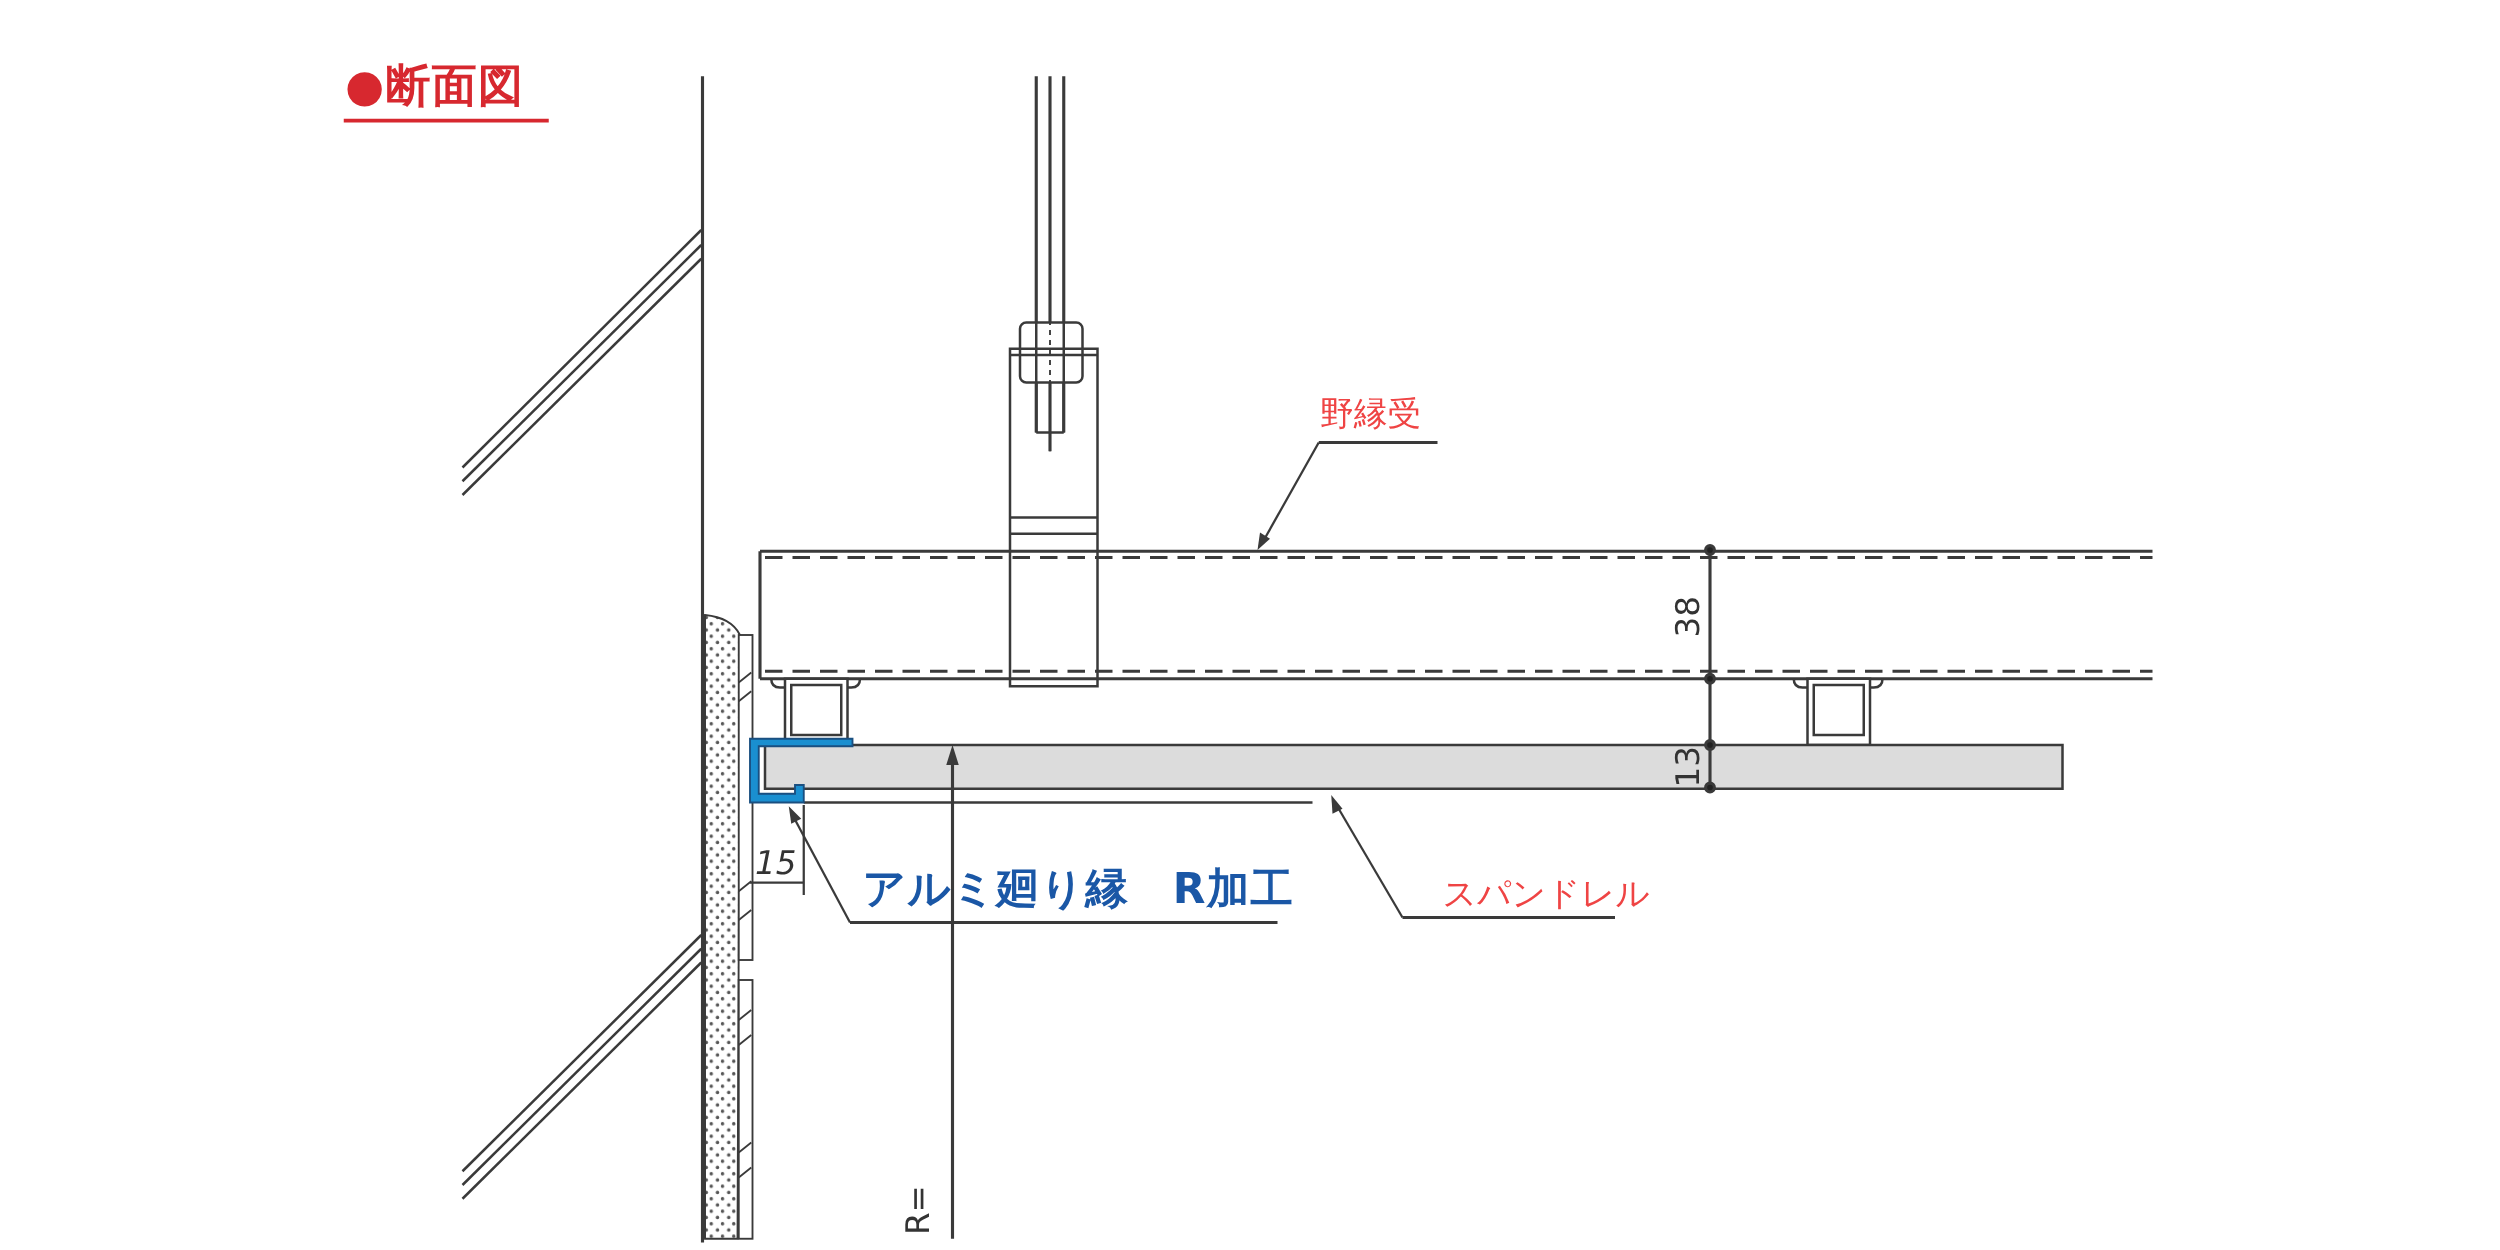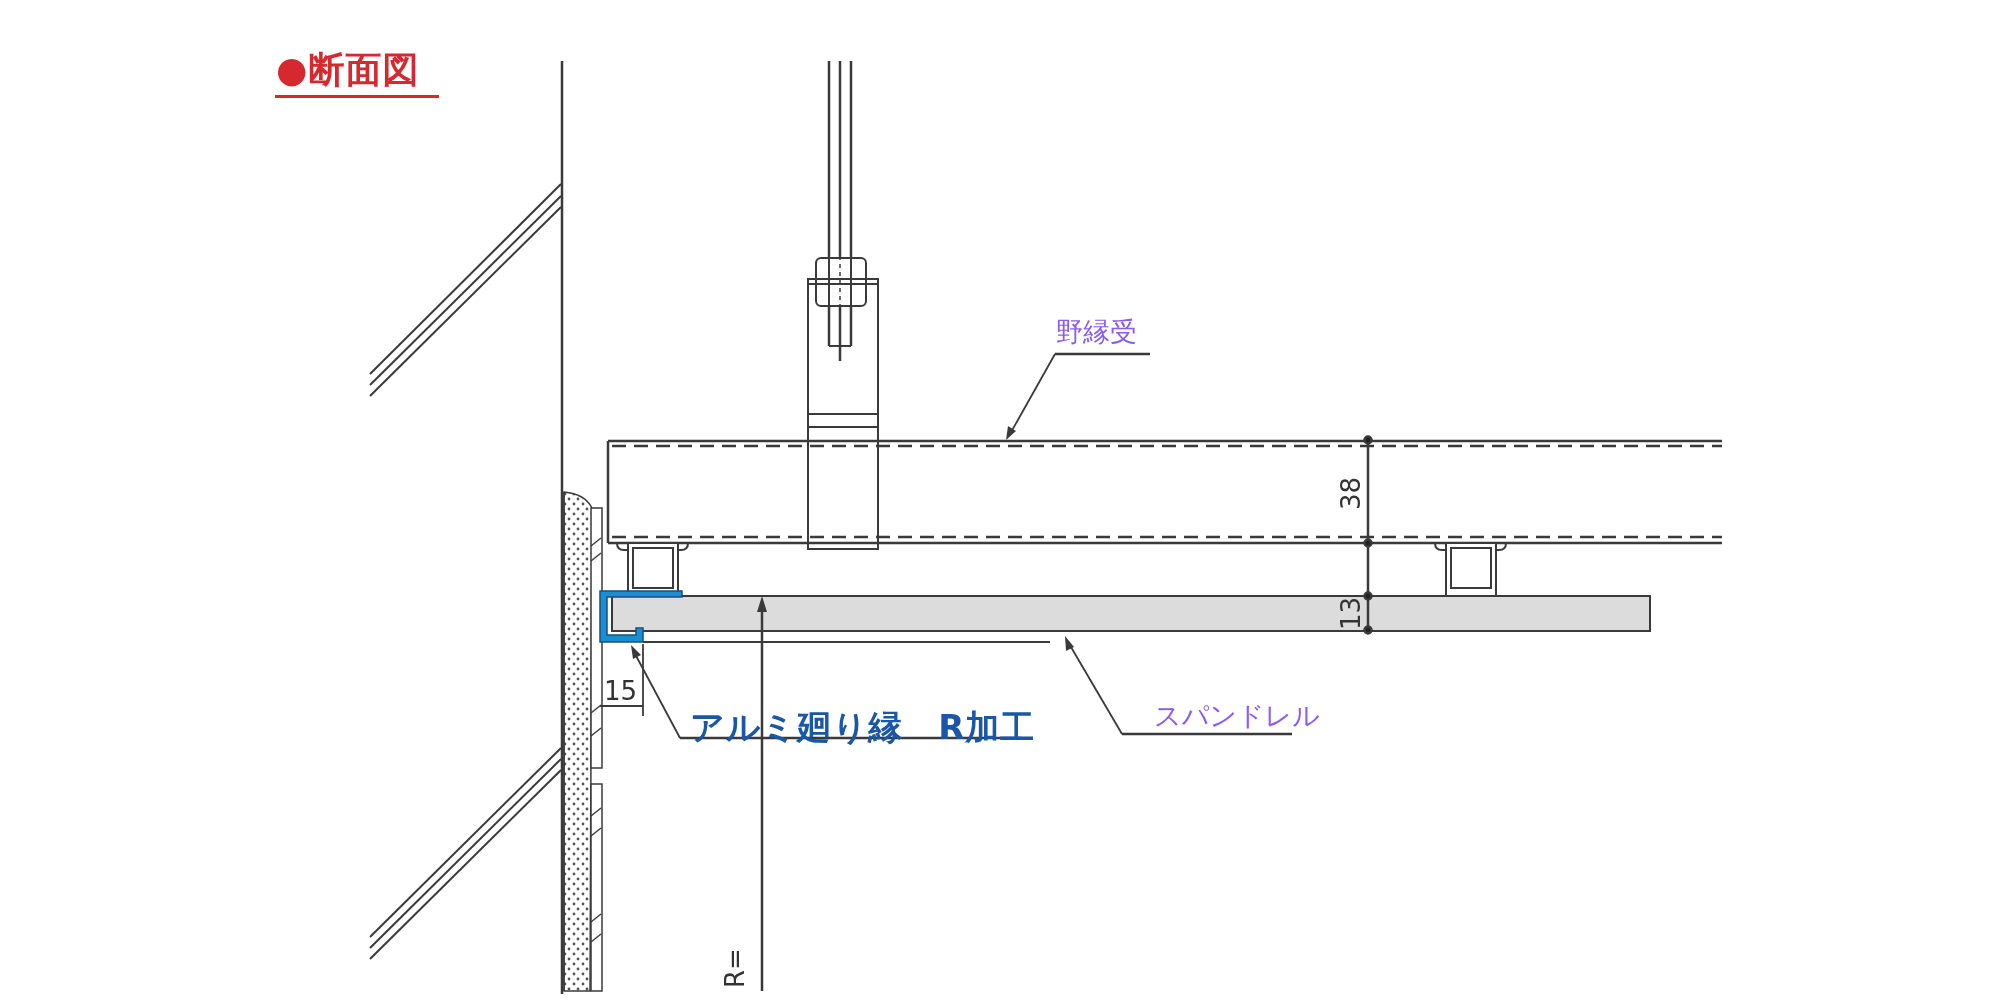--- a/index.html
+++ b/index.html
@@ -2,21 +2,21 @@
 <html><head>
 <meta charset="utf-8">
 <style>
   html, body { margin:0; padding:0; background:#ffffff; }
   body { width:2000px; height:1000px; position:relative; overflow:hidden;
          font-family:"DejaVu Sans", "Liberation Sans", sans-serif; }
   #drawing { position:absolute; left:0; top:16px; width:2000px; height:1000px; }
   .lbl { position:absolute; white-space:nowrap; line-height:1; }
   .title { left:276px; top:36px; font-size:36px; font-weight:bold; color:#d7282f; letter-spacing:1px; }
   .title-rule { position:absolute; left:275px; top:79px; width:164px; height:3px; background:#d7282f; }
-  .callout { font-size:27px; color:#8b5cf6; }
+  .callout { font-size:27px; color:#ef4444; }
   .callout-blue { font-size:34px; color:#1a57a6; font-weight:bold; letter-spacing:1px; }
   .dim { font-size:26px; color:#333333; }
   .rot { transform-origin:left top; transform:rotate(-90deg); }
 </style>
 </head>
 <body>
 
 <div id="drawing">
   <svg width="2000" height="1000" viewBox="0 0 2000 1000" xmlns="http://www.w3.org/2000/svg">
     <defs>
@@ -147,20 +147,20 @@
 
   
   <div class="lbl title">
     <span>●</span><span>断面図</span>
   </div>
   <div class="title-rule"></div>
 
   
   <div class="lbl callout" style="left:1056px; top:302px;">野縁受</div>
   <div class="lbl callout" style="left:1130px; top:686px;margin-left:24px;">スパンドレル</div>
-  <div class="lbl callout-blue" style="left:690px; top:678px;margin-top:16px;">アルミ廻り縁　R加工</div>
+  <div class="lbl callout-blue" style="left:690px; top:678px;">アルミ廻り縁　R加工</div>
 
   
   <div class="lbl dim rot" style="left:1338px; top:494px;">38</div>
   <div class="lbl dim rot" style="left:1338px; top:614px;">13</div>
-  <div class="lbl dim" style="left:604px; top:662px;">15</div>
+  <div class="lbl dim" style="left:604px; top:662px;font-style:italic;">15</div>
   <div class="lbl dim rot" style="left:722px; top:972px;">R=</div>
 </div>
 
 </body></html>

